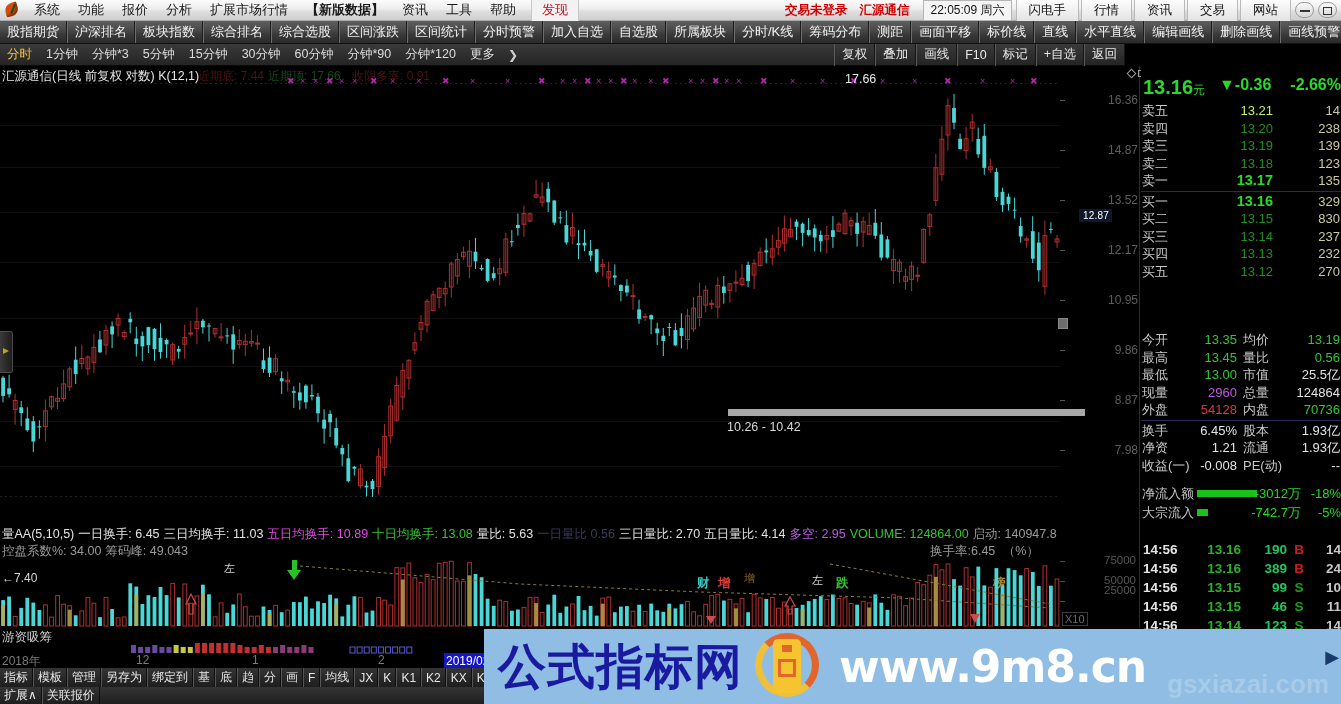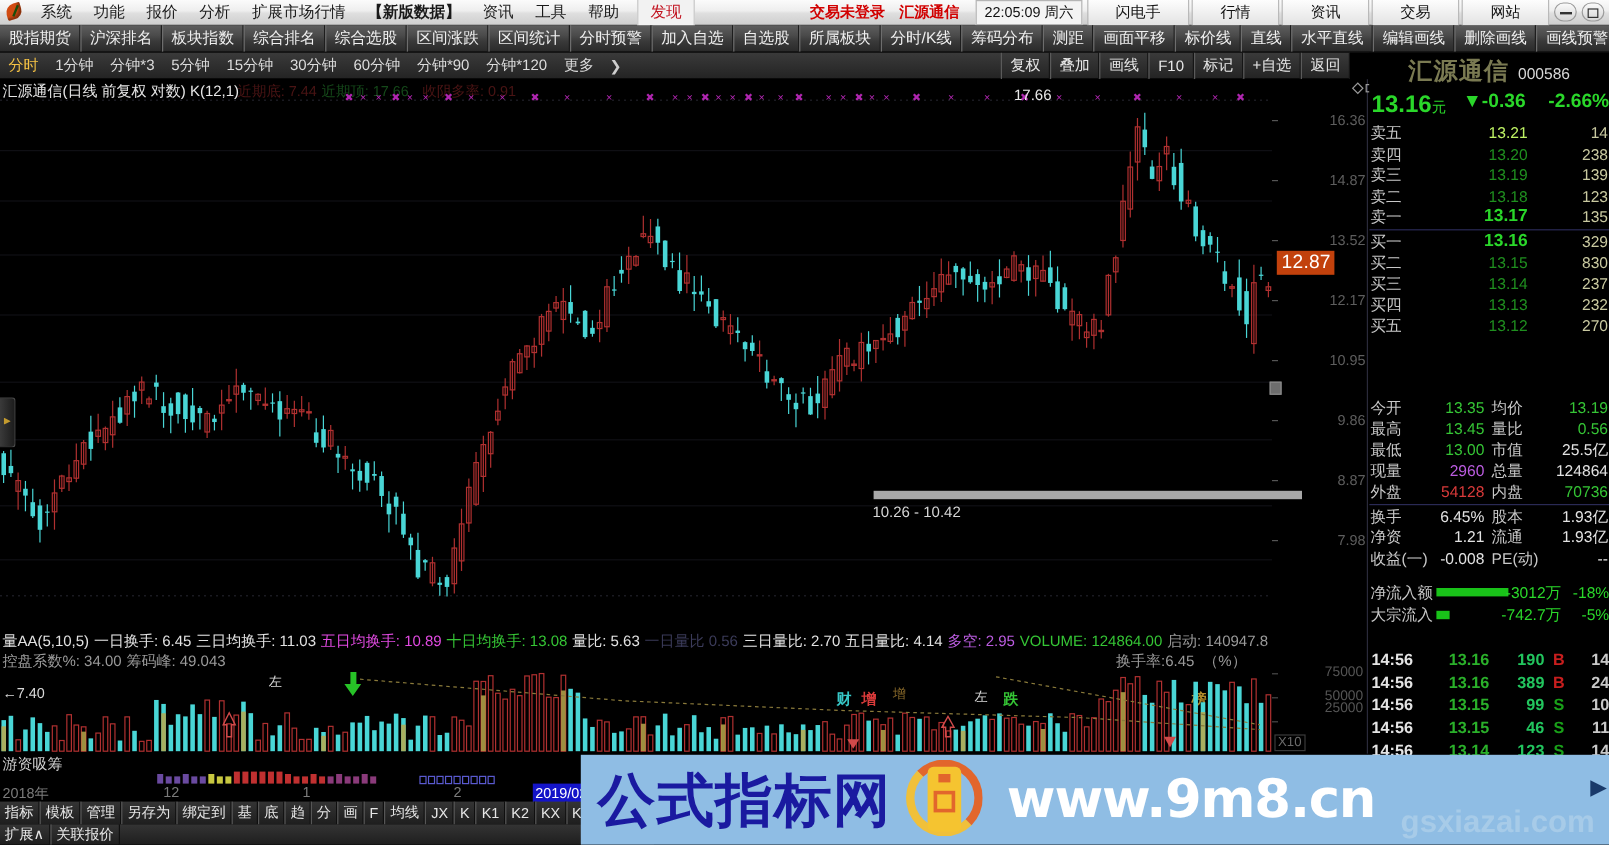--- a/index.html
+++ b/index.html
@@ -35,21 +35,21 @@
     font-family:"Liberation Sans","DejaVu Sans",sans-serif; white-space:nowrap;
   }
   .menubar .mi.bold { font-weight:bold; }
   .menubar .mi.discover { color:#c1121f; background:#f2f2f2; border:1px solid #c8c8c8; border-bottom:none;
     padding:2px 10px 3px 10px; margin-left:6px; }
   .mb-right { margin-left:auto; display:flex; align-items:center; height:21px; }
   .mb-right .warn { color:#d10000; font-size:12.5px; font-weight:bold; margin-right:12px;}
   .mb-right .warn2 { color:#d10000; font-size:12.5px; font-weight:bold; margin-right:14px;}
   .clock { color:#111; font-size:12px; padding:1px 6px; border:1px solid #b5b5b5; background:#f4f4f4; margin-right:2px;}
   .mb-right .tb {
-    color:#111; font-size:12.5px; padding:2px 23px; border:1px solid #b9b9b9;
+    color:#111; font-size:12.5px; padding:2px 12px; border:1px solid #b9b9b9;
     background: linear-gradient(to bottom,#fdfdfd,#e3e3e3); margin-left:2px;
   }
   .wbtn { width:19px; height:16px; border:1px solid #9b9b9b; border-radius:9px;
     background:linear-gradient(to bottom,#fafafa,#d6d6d6); margin-left:4px; position:relative;}
   .wbtn:last-child{margin-right:4px;}
   .wbtn i{position:absolute;left:4px;top:7px;width:10px;height:2px;background:#333;display:block;}
   .wbtn.w2 i{top:4px;height:8px;width:9px;background:transparent;border:1.5px solid #333;left:4px;}
 
   
   .toolbar {
@@ -91,21 +91,21 @@
   .kt-faint3 { position:absolute; left:352px; top:2px; font-size:12px; color:#4a1414; white-space:nowrap;}
   .kt-sq { position:absolute; right:3px; top:3px; width:9px; height:9px; }
   .kt-sq .d1{position:absolute;left:0;top:1px;width:7px;height:7px;border:1px solid #9a9a9a;transform:rotate(45deg);}
   .kt-sq .d2{position:absolute;left:10px;top:1px;width:7px;height:7px;border:1px solid #9a9a9a;}
 
   
   .paxis { position:absolute; right:0; top:0; width:80px; height:459px; }
   .paxis .plab { position:absolute; right:2px; color:#5e5e5e; font-size:12px; text-align:right; }
   .paxis .ptick{ position:absolute; left:0; width:5px; height:1px; background:#555;}
   .paxis .cur {
-    position:absolute; right:28px; background:#c2410c; color:#fff; font-size:16px;
+    position:absolute; right:28px; background:#0f172a; color:#fff; font-size:10px;
     padding:1px 3px 1px 4px; letter-spacing:.2px;
   }
   .gridline { position:absolute; left:0; height:1px; background:#2b2b3a; opacity:.55; }
   .gridline.dash { background: repeating-linear-gradient(to right,#3a3a4a 0 2px, transparent 2px 5px); }
 
   .lbl-740 { position:absolute; left:2px; bottom:2px; color:#d8d8d8; font-size:12px; }
   .lbl-1766 { position:absolute; color:#e8e8e8; font-size:12.5px; }
   .boxline { position:absolute; background:#a8a8a8; height:7px; }
   .boxlabel { position:absolute; color:#d6d6d6; font-size:12.5px; background:rgba(0,0,0,.0); }
 
@@ -1010,24 +1010,20 @@
 
   <div class="datebar">
     <div class="dl" style="left:2px;">2018年</div>
     <div class="dl" style="left:136px;">12</div>
     <div class="dl" style="left:252px;">1</div>
     <div class="dl" style="left:378px;">2</div>
     <div class="dsel" style="left:444px;">2019/02/28/四</div>
   </div>
 
   <div class="quote">
-    <div class="q-name">
-      <span class="nm">汇源通信</span>
-      <span class="cd">000586</span>
-    </div>
     <div class="q-price-row">
       <span class="q-last"><span>13.16</span><span class="q-yuan">元</span></span>
       <span class="q-chg">▼-0.36</span>
       <span class="q-pct">-2.66%</span>
     </div>
 
     <div class="q-rows" id="orderbook">
         <div class="qrow">
           <span class="k">卖五</span>
           <span class="p" style="color: #bef264;">13.21</span>

